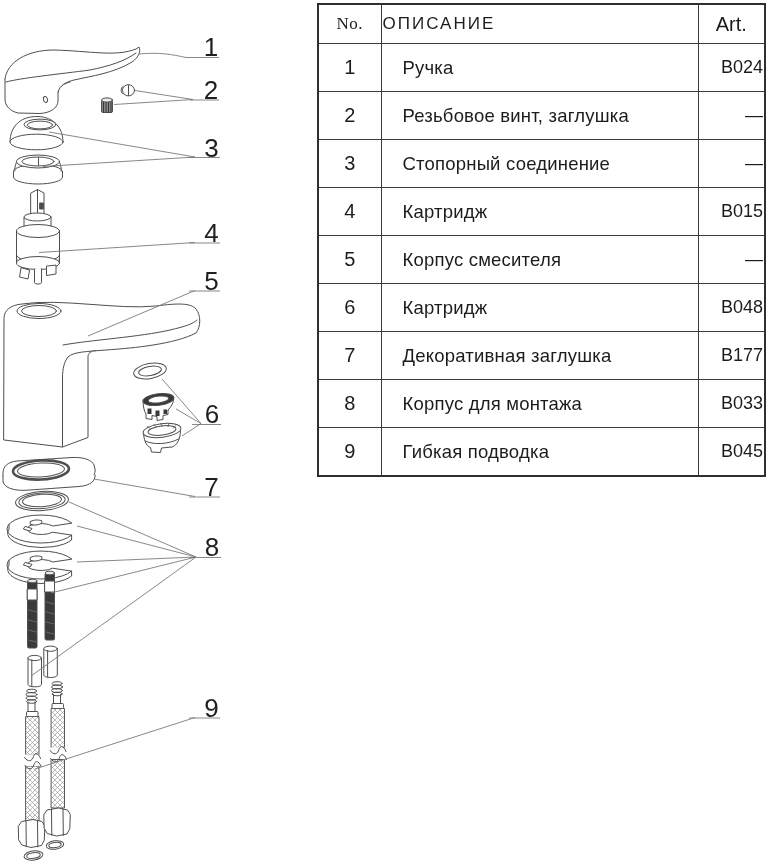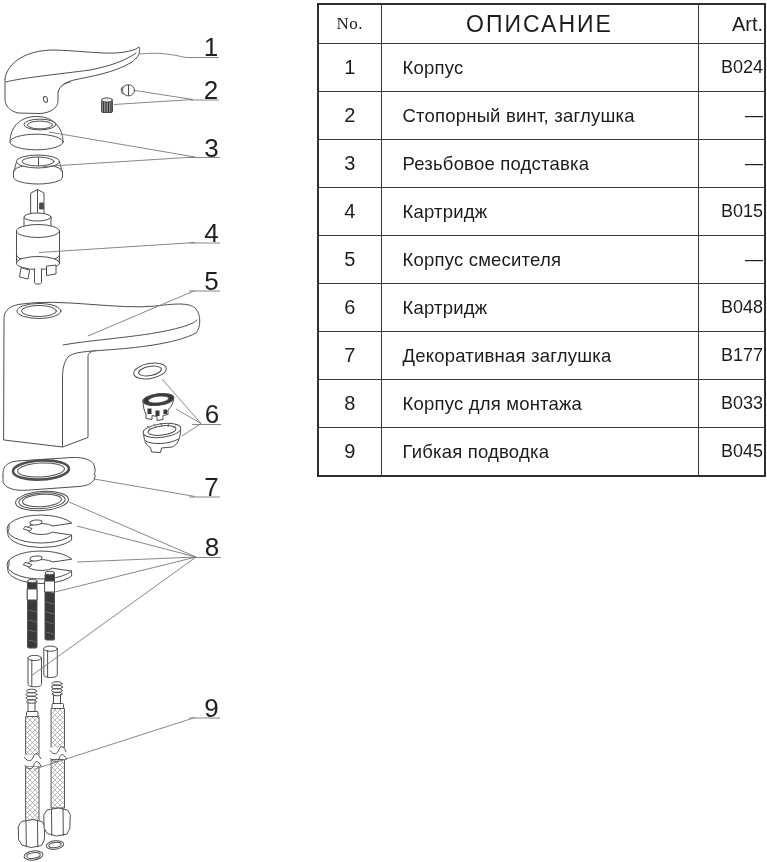--- a/index.html
+++ b/index.html
@@ -19,22 +19,22 @@
     font-weight:400;
     vertical-align:middle;
     overflow:hidden;white-space:nowrap;
   }
   .parts-table th{height:36px;}
   .parts-table td{height:45px;}
   .h-no{
     font-family:"Liberation Serif",serif;
     font-size:17px;text-align:center;letter-spacing:.5px;
   }
-  .h-desc{font-size:23px;text-align:center;letter-spacing:2px;}
-  .h-art{font-size:20px;text-align:right;}
+  .h-desc{font-size:17px;text-align:left;letter-spacing:2px;}
+  .h-art{font-size:20px;text-align:center;}
   .cell-no{font-size:20px;text-align:center;}
   .cell-description{font-size:18.5px;text-align:left;padding-left:21px;letter-spacing:.2px;}
   .cell-art{font-size:18px;text-align:right;}
   
   .diagram-svg{position:absolute;left:0;top:0;}
   .callout-num{
     font-family:"Liberation Sans",sans-serif;
     font-size:26px;fill:#1f1f1f;
   }
 </style>
@@ -224,31 +224,31 @@
     <thead>
       <tr>
         <th class="h-no">No.</th>
         <th class="h-desc">ОПИСАНИЕ</th>
         <th class="h-art">Art.</th>
       </tr>
     </thead>
     <tbody>
         <tr>
           <td class="cell-no">1</td>
-          <td class="cell-description">Корпус</td>
+          <td class="cell-description">Ручка</td>
           <td class="cell-art">B024</td>
         </tr>
         <tr>
           <td class="cell-no">2</td>
-          <td class="cell-description">Стопорный винт, заглушка</td>
+          <td class="cell-description">Резьбовое винт, заглушка</td>
           <td class="cell-art">—</td>
         </tr>
         <tr>
           <td class="cell-no">3</td>
-          <td class="cell-description">Резьбовое подставка</td>
+          <td class="cell-description">Стопорный соединение</td>
           <td class="cell-art">—</td>
         </tr>
         <tr>
           <td class="cell-no">4</td>
           <td class="cell-description">Картридж</td>
           <td class="cell-art">B015</td>
         </tr>
         <tr>
           <td class="cell-no">5</td>
           <td class="cell-description">Корпус смесителя</td>

